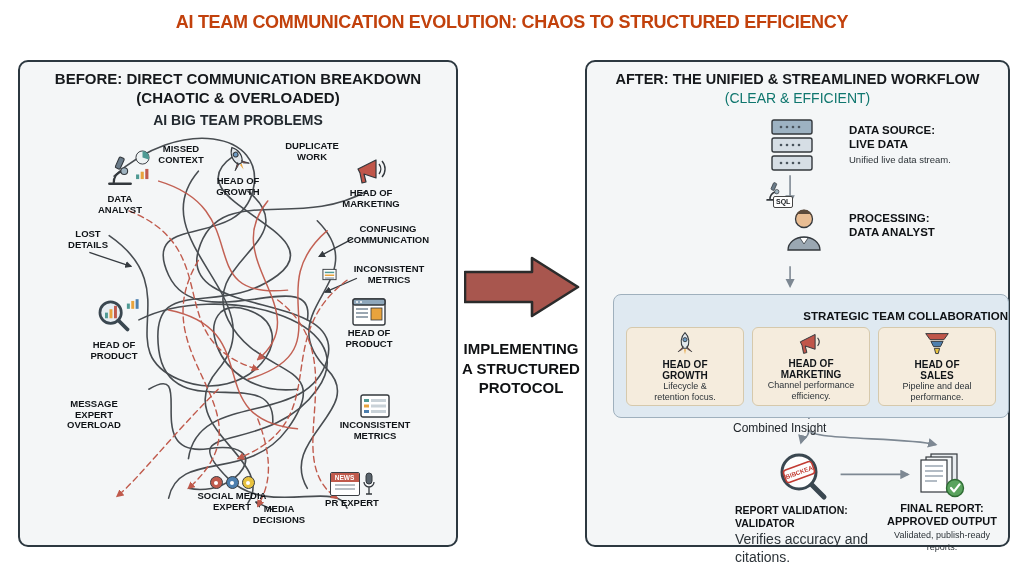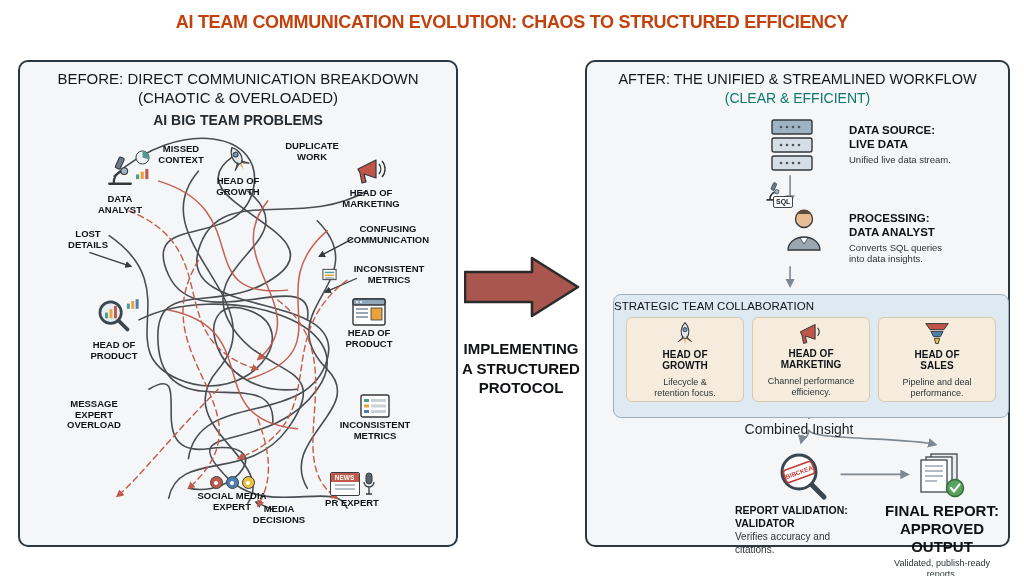--- a/index.html
+++ b/index.html
@@ -12,21 +12,21 @@
   body{position:relative;overflow:hidden;background:#fff;color:#16191c;
        font-family:"Liberation Sans","DejaVu Sans",sans-serif;}
   .canvas{position:absolute;inset:0}
   .main-title{position:absolute;top:12px;left:0;width:100%;text-align:center;
     font-size:18px;font-weight:bold;letter-spacing:-.3px;color:#c2410c}
   .panel{position:absolute;top:60px;height:487px;background:var(--panel-bg);
     border:2px solid var(--panel-border);border-radius:10px}
   .panel.before{left:18px;width:440px}
   .panel.after{left:585px;width:425px}
   .p-head{position:relative;z-index:3;text-align:center;padding-top:8px;line-height:1.25}
-  .p-title{font-size:15px;font-weight:normal}
+  .p-title{font-size:15px;font-weight:bold}
   .p-sub{font-size:14px;font-weight:bold;margin-top:4px;color:#232a30}
   .p-sub2{font-size:14px;margin-top:2px;color:#0f766e}
   svg.tangle,svg.flow{position:absolute;inset:0;width:100%;height:100%;z-index:1;pointer-events:none}
   .role{position:absolute;z-index:2;display:flex;flex-direction:column;align-items:center;text-align:center}
   .lbl{font-size:9.5px;font-weight:bold;line-height:1.12;color:#101418;margin-top:2px}
   .plabel{position:absolute;z-index:2;font-size:9.5px;font-weight:bold;text-align:center;line-height:1.12;color:#101418}
   .badge{display:inline-block;font-size:8px;font-weight:bold;border:1px solid #444;border-radius:3px;
     padding:1px 3px;line-height:1.2;background:#fff;margin:1px}
   .badge.yellow{background:#f2c94c}
   .badge.green{background:#8cbb4e;color:#fff}
@@ -39,28 +39,28 @@
   .newsbar{background:var(--chaos-red);color:#fff;font-size:6.5px;font-weight:bold;text-align:center;line-height:9px;height:9px}
   .newsline{height:2px;background:#b8bfc5;margin:2px 4px}
   .transition{position:absolute;left:463px;top:255px;width:118px;z-index:2;text-align:center}
   .t-label{width:128px;margin-left:-6px;margin-top:16px;font-size:15px;font-weight:bold;line-height:1.3;color:#0f1113}
   .step-text{position:absolute;z-index:2}
   .h1{font-size:11.5px;font-weight:bold;line-height:1.2;color:#0f1215}
   .desc{font-size:9.5px;line-height:1.25;color:#2c3338;margin-top:2px}
   .abs{position:absolute;z-index:2}
   .collab{position:absolute;left:26px;top:232px;width:396px;height:124px;z-index:2;
     background:var(--collab-bg);border:1.5px solid #9fb0bd;border-radius:8px}
-  .collab-title{text-align:left;font-size:11.5px;font-weight:normal;padding-top:5px;color:#0f1215}
+  .collab-title{text-align:right;font-size:11.5px;font-weight:bold;padding-top:15px;color:#0f1215}
   .cards{display:flex;justify-content:space-between;padding:5px 12px 0}
   .card{width:118px;background:var(--card-bg);border:1px solid #d6c9ac;border-radius:6px;
     padding:3px 2px;display:flex;flex-direction:column;align-items:center;text-align:center}
   .ct{font-size:10px;font-weight:bold;line-height:1.12;margin-top:2px;max-width:70px;color:#101418}
-  .cd{font-size:9px;line-height:1.15;margin-top:6px;max-width:92px;color:#2c3338}
-  .combined{position:absolute;left:137px;top:359px;width:150px;z-index:2;text-align:center;
-    font-size:14px;color:#1c2126}
+  .cd{font-size:9px;line-height:1.15;margin-top:0;max-width:92px;color:#2c3338}
+  .combined{position:absolute;left:146px;top:359px;width:150px;z-index:2;text-align:left;
+    font-size:12px;color:#1c2126}
   .sqlbadge{position:absolute;left:10px;bottom:0;background:#fff;border:1px solid #444;border-radius:2px;
     font-size:7px;font-weight:bold;padding:0 2px;line-height:1.4;z-index:3}
 </style>
 </head>
 <body>
 
 <div class="canvas">
 
   <h1 class="main-title">AI TEAM COMMUNICATION EVOLUTION: CHAOS TO STRUCTURED EFFICIENCY</h1>
 
@@ -302,21 +302,20 @@
       <svg width="42" height="44" viewBox="0 0 42 44" style="position:absolute;right:0;top:0">
         <circle cx="21" cy="11" r="8.5" fill="#e9bd93" stroke="#33383d" stroke-width="1.3"></circle>
         <path d="M12.5 10 a8.5 8.5 0 0 1 17 0 l-2 -4 -13 0 Z" fill="#5d4a3a"></path>
         <path d="M5 42 a16 13 0 0 1 32 0 Z" fill="#9aa7b2" stroke="#33383d" stroke-width="1.3"></path>
         <path d="M17 30 L21 36 L25 30" fill="#fff" stroke="#33383d" stroke-width="0.8"></path>
       </svg>
       <div class="sqlbadge">SQL</div>
     </div>
     <div class="step-text" style="left:262px;top:150px;width:140px">
       <div class="h1" style="width:92px">PROCESSING: DATA ANALYST</div>
-      <div class="desc" style="width:108px">Converts SQL queries into data insights.</div>
     </div>
 
     <div class="collab">
       <div class="collab-title">STRATEGIC TEAM COLLABORATION</div>
       <div class="cards">
         <div class="card">
           <svg width="26" height="26" viewBox="0 0 30 30">
             <path d="M15 2 C20 7 21 14 17 20 L13 20 C9 14 10 7 15 2 Z" fill="#e3e8ec" stroke="#33383d" stroke-width="1.2"></path>
             <circle cx="15" cy="10" r="2.4" fill="#6f9cc4" stroke="#33383d"></circle>
             <path d="M13 18 L7 24 L12 21 Z" fill="#c05a4c" stroke="#33383d" stroke-width="0.8"></path>
@@ -351,31 +350,31 @@
     <svg class="abs" style="left:188px;top:386px" width="54" height="54" viewBox="0 0 54 54">
       <circle cx="24" cy="24" r="17" fill="#fdfdfd" stroke="#3a4750" stroke-width="3"></circle>
       <g transform="rotate(-20 24 24)">
         <rect x="9" y="17.5" width="30" height="13" rx="3" fill="none" stroke="#c23b32" stroke-width="1.6"></rect>
         <text x="24" y="26.5" text-anchor="middle" font-size="6.2" font-weight="bold" fill="#c23b32" font-family="Liberation Sans, sans-serif">BIBCKEA</text>
       </g>
       <path d="M37 37 L49 49" stroke="#3a4750" stroke-width="5" stroke-linecap="round"></path>
     </svg>
     <div class="step-text" style="left:148px;top:442px;width:134px;text-align:left">
       <div class="h1" style="font-size:10.5px;width:134px">REPORT VALIDATION: VALIDATOR</div>
-      <div class="desc" style="font-size:10px">Verifies accuracy and citations.</div>
+      <div class="desc" style="font-size:14px">Verifies accuracy and citations.</div>
     </div>
 
     <svg class="abs" style="left:332px;top:390px" width="46" height="46" viewBox="0 0 46 46">
       <rect x="12" y="2" width="26" height="32" fill="#e9edf0" stroke="#33383d" stroke-width="1.2"></rect>
       <rect x="7" y="5" width="26" height="32" fill="#f4f7f8" stroke="#33383d" stroke-width="1.2"></rect>
       <rect x="2" y="8" width="26" height="32" fill="#ffffff" stroke="#33383d" stroke-width="1.2"></rect>
       <g stroke="#9aa7b2" stroke-width="1.6">
         <path d="M6 14 h18 M6 19 h18 M6 24 h18 M6 29 h12"></path>
       </g>
       <circle cx="36" cy="36" r="8.5" fill="#5aa35e" stroke="#2e6b33" stroke-width="1.4"></circle>
       <path d="M32 36 l3 3.4 l5.5 -7" stroke="#fff" stroke-width="2.2" fill="none" stroke-linecap="round" stroke-linejoin="round"></path>
     </svg>
     <div class="step-text" style="left:296px;top:440px;width:118px;text-align:center">
-      <div class="h1" style="font-size:15px;width:118px">FINAL REPORT: APPROVED OUTPUT</div>
+      <div class="h1" style="font-size:11px;width:118px">FINAL REPORT: APPROVED OUTPUT</div>
       <div class="desc" style="font-size:9px;width:100px;margin:2px auto 0">Validated, publish-ready reports.</div>
     </div>
   </section>
 </div>
 
 </body></html>

